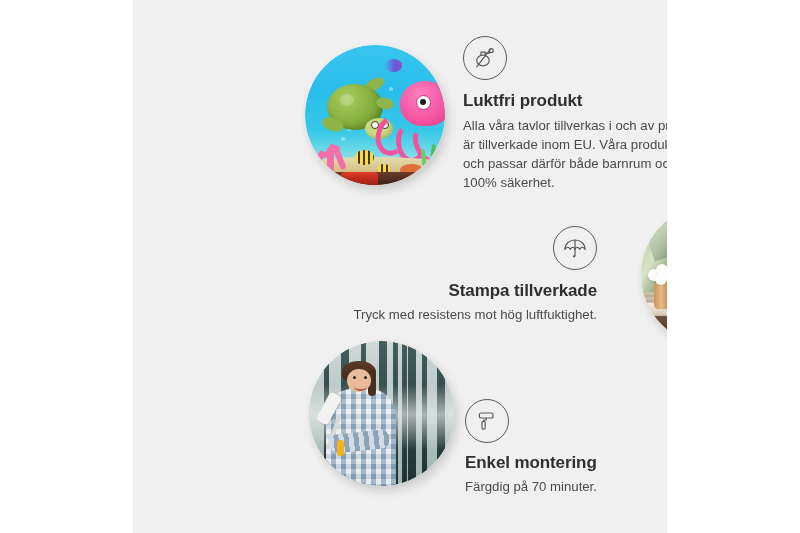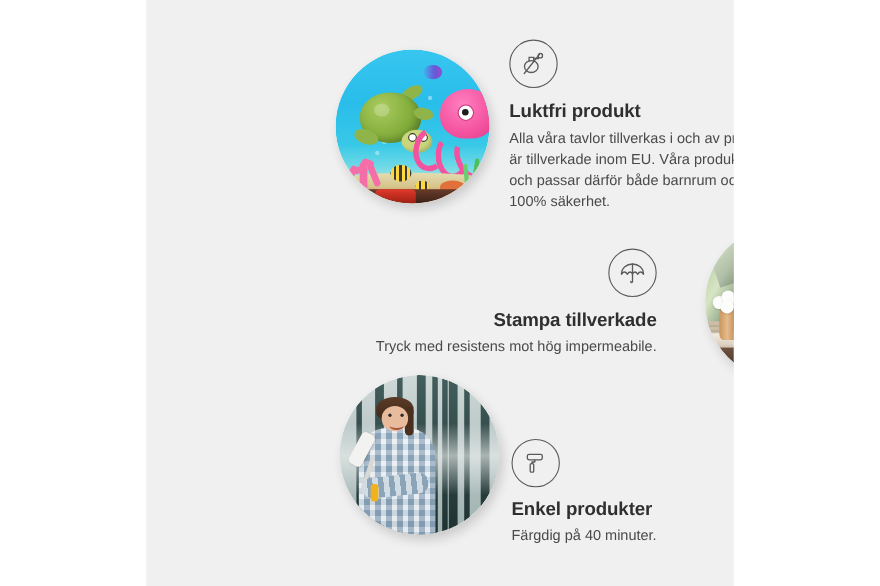--- a/index.html
+++ b/index.html
@@ -411,21 +411,21 @@
           <path d="M3 14.2 C3 8.6 7.6 5 13 5 C18.4 5 23 8.6 23 14.2"></path>
           <path d="M3 14.2 C4.7 11.6 6.6 11.6 8.3 14.2"></path>
           <path d="M8.3 14.2 C10 11.6 12 11.6 13 14.2"></path>
           <path d="M13 14.2 C14 11.6 16 11.6 17.7 14.2"></path>
           <path d="M17.7 14.2 C19.4 11.6 21.3 11.6 23 14.2"></path>
           <path d="M13 5 L13 20.6"></path>
           <path d="M13 20.6 C13 22.2 11.4 22.2 11.4 20.8"></path>
         </svg>
       </div>
       <div class="feat-title">Stampa tillverkade</div>
-      <div class="feat-desc">Tryck med resistens mot hög impermeabile.</div>
+      <div class="feat-desc">Tryck med resistens mot hög luftfuktighet.</div>
     </div>
 
     <div class="photo photo-3">
       <div class="photo-inner">
         <div class="forest">
           <div class="trunk t1"></div>
             <div class="trunk t2 w"></div>
           <div class="trunk t3"></div>
             <div class="trunk t4 w"></div>
           <div class="trunk t5"></div>
@@ -449,18 +449,18 @@
     </div>
 
     <div class="feature feature-3">
       <div class="icon-circle">
         <svg width="26" height="26" viewBox="0 0 26 26" fill="none" stroke="#5a5a5a" stroke-width="1.2" stroke-linecap="round" stroke-linejoin="round">
           <rect x="5.4" y="5" width="13.6" height="5" rx="1.6"></rect>
           <path d="M12.2 10 L12.2 12 L9.6 12 L9.6 13.4"></path>
           <rect x="8" y="13.4" width="3.2" height="7.8" rx="1.1"></rect>
         </svg>
       </div>
-      <div class="feat-title">Enkel produkter</div>
-      <div class="feat-desc">Färgdig på 40 minuter.</div>
+      <div class="feat-title">Enkel montering</div>
+      <div class="feat-desc">Färgdig på 70 minuter.</div>
     </div>
 
   </div>
 </div>
 
 </body></html>

